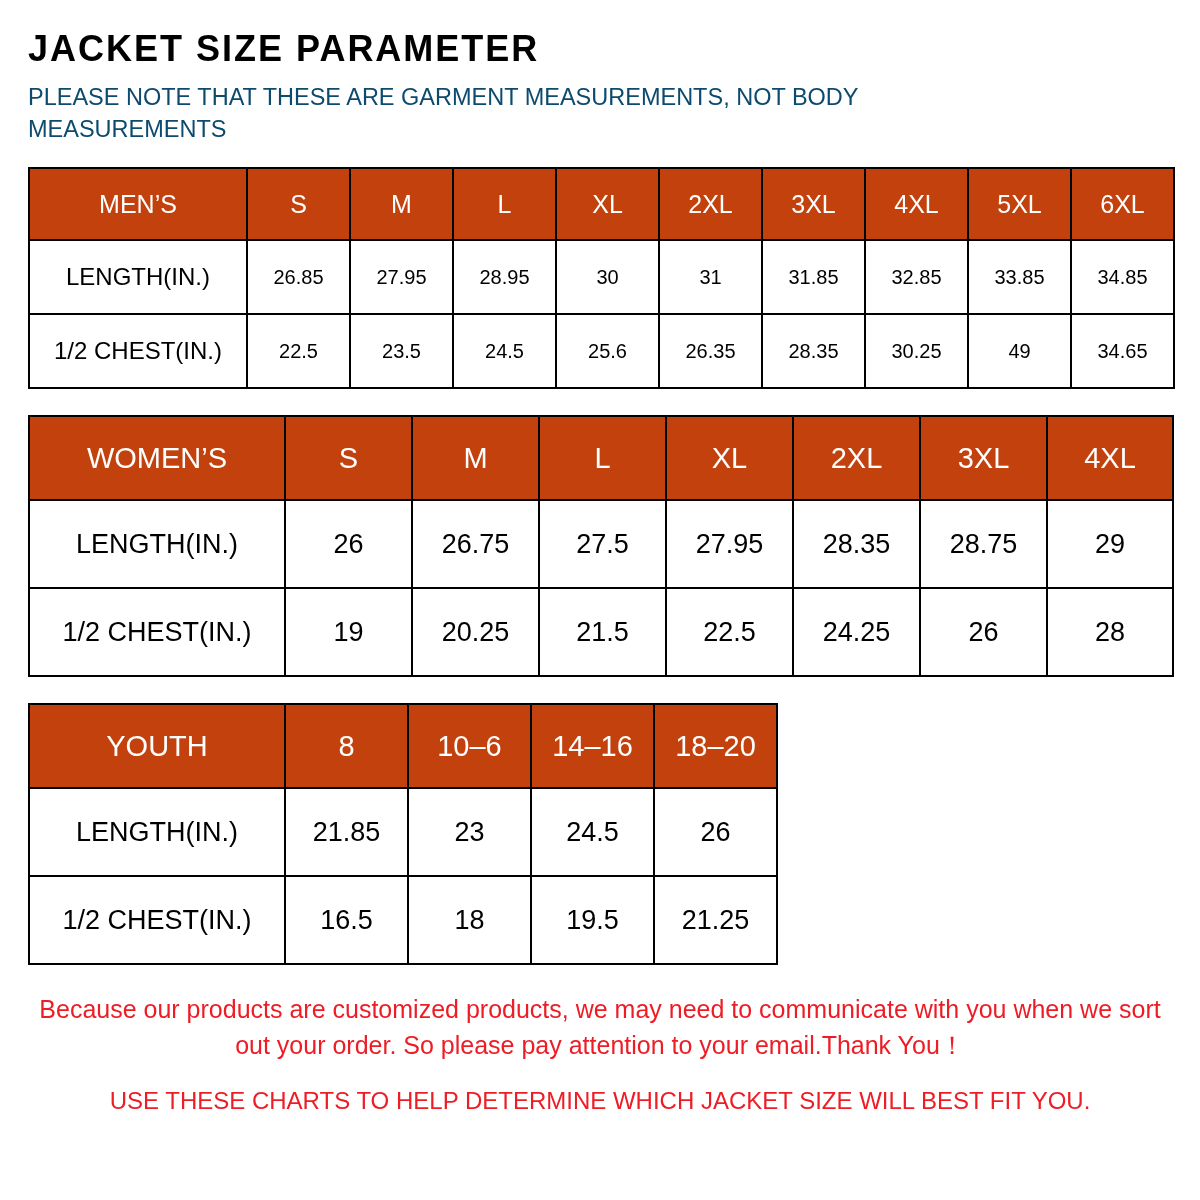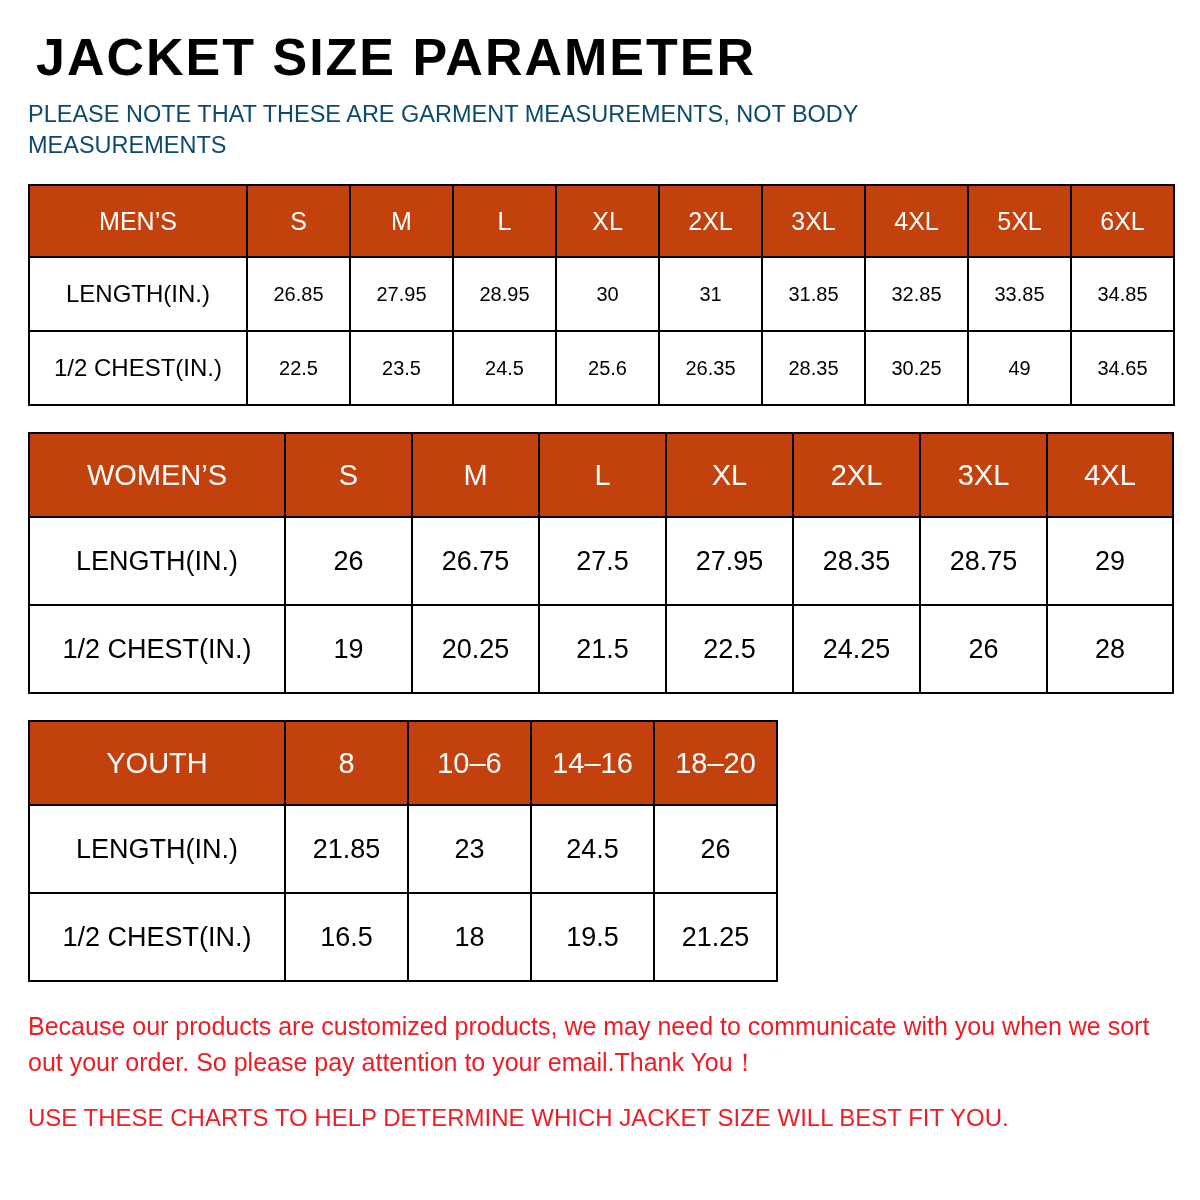--- a/index.html
+++ b/index.html
@@ -15,25 +15,25 @@
     overflow: hidden;
   }
   .page {
     width: 1200px;
     height: 1200px;
     box-sizing: border-box;
     padding: 30px 28px 0 28px;
     position: relative;
   }
   .title {
-    font-size: 52px;
+    font-size: 36px;
     font-weight: bold;
     letter-spacing: 2px;
     line-height: 1.05;
-    margin: 0 0 14px 8px;
+    margin: 0 0 14px 0;
     color: #000;
   }
   .note {
     color: #0c4a6e;
     font-size: 23.5px;
     line-height: 1.35;
     margin: 0 0 22px 0;
     max-width: 950px;
   }
   table.sizetable {
@@ -72,21 +72,21 @@
   #youth-table tbody td { height: 84px; font-size: 27px; }
   #youth-table .label { font-size: 27px; }
 
   .footer {
     color: #ee1c25;
     font-size: 25px;
     line-height: 1.45;
     margin-top: 10px;
     max-width: 1150px;
   }
-  .footer p { margin: 0 0 20px 0; }
+  .footer p { margin: 0 0 20px 0; text-align: center; }
   .footer p:last-child { margin-bottom: 0; font-size: 24px; }
 </style>
 </head>
 <body>
 
 <div class="page">
 
   <h1 class="title">JACKET SIZE PARAMETER</h1>
 
   <p class="note">PLEASE NOTE THAT THESE ARE GARMENT MEASUREMENTS, NOT BODY MEASUREMENTS</p>

